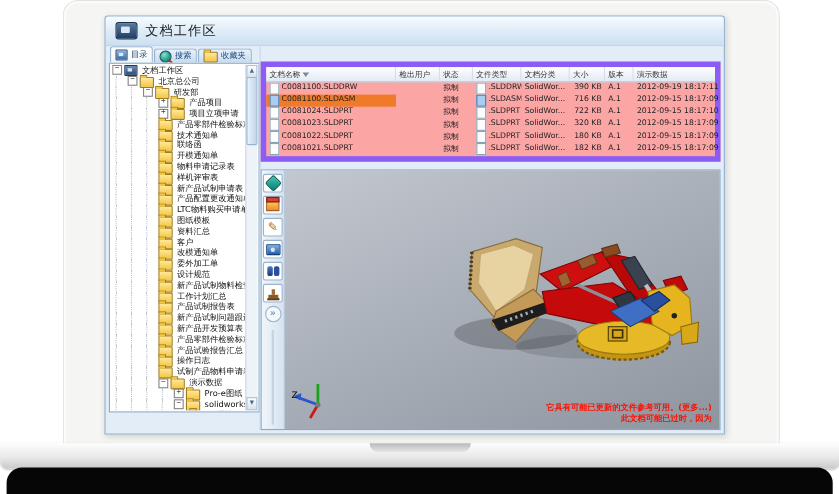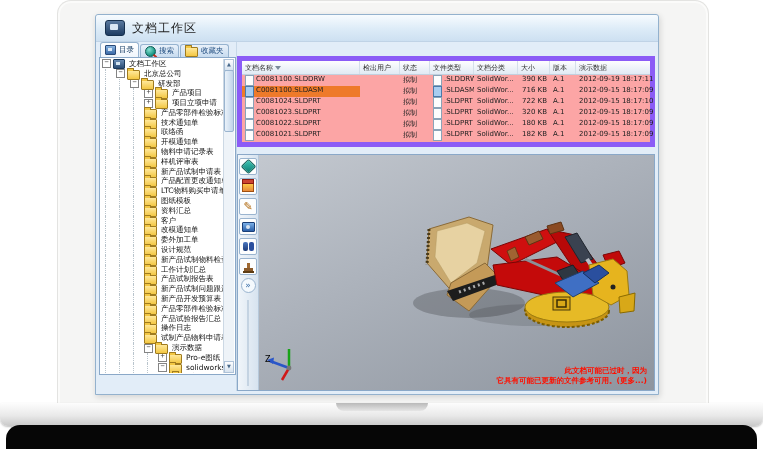--- a/index.html
+++ b/index.html
@@ -629,19 +629,19 @@
         <svg class="triad" viewBox="0 0 38 38">
           <line x1="24" y1="22" x2="24" y2="3" stroke="#19a319" stroke-width="2.5"></line>
           <line x1="24" y1="22" x2="5" y2="15" stroke="#2a56c8" stroke-width="2.5"></line>
           <polygon points="2,14 9,11.5 8,18" fill="#2a56c8"></polygon>
           <line x1="24" y1="22" x2="17" y2="34" stroke="#d01818" stroke-width="2.5"></line>
           <circle cx="24" cy="22" r="2.4" fill="#777"></circle>
         </svg>
         <span class="triad zlbl" style="left:6px;bottom:26px;width:auto;height:auto">Z</span>
 
         <div class="warn">
+          <div>它具有可能已更新的文件参考可用。(更多...)</div>
           <div>此文档可能已过时，因为</div>
-          <div>它具有可能已更新的文件参考可用。(更多...)</div>
         </div>
       </div>
     </div>
   </div>
 </div>
 
 </body></html>

